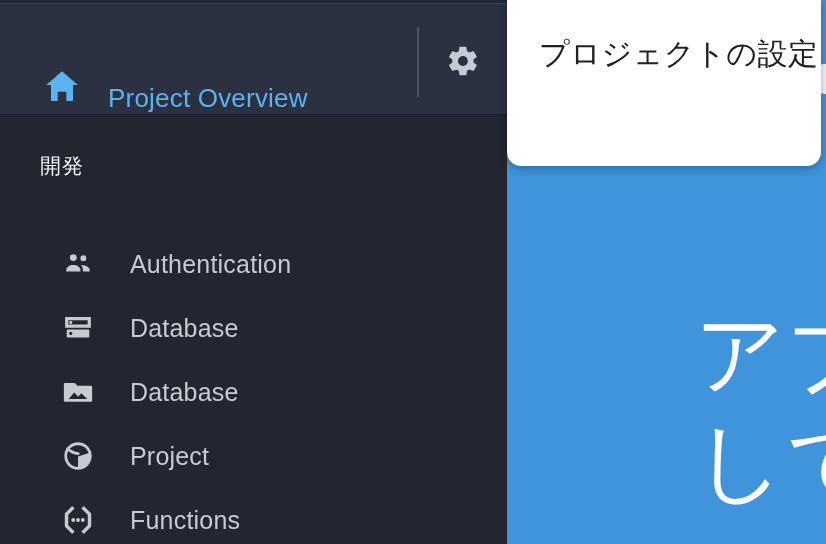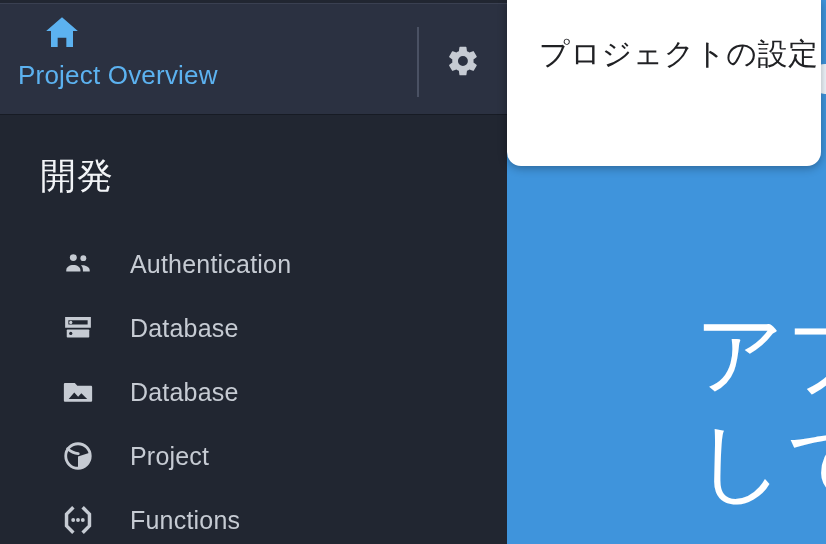--- a/index.html
+++ b/index.html
@@ -76,22 +76,21 @@
     position: absolute;
     left: 0;
     top: 3px;
     width: 507px;
     height: 112px;
     background: #2b3141;
     border-top: 1px solid #3a4051;
     border-bottom: 1px solid #171b24;
     box-sizing: border-box;
     display: flex;
-    align-items: flex-start;
-    flex-direction: column;
+    align-items: flex-end;
   }
   .home-btn {
     width: 56px;
     height: 56px;
     margin-left: 34px;
     display: flex;
     align-items: center;
     justify-content: center;
   }
   .home-btn svg { display: block; }
@@ -123,21 +122,21 @@
   }
   .gear-btn svg { display: block; }
 
   
   .section-label {
     position: absolute;
     left: 40px;
     top: 152px;
     color: #f2f4f7;
     font-family: Liberation Mono, monospace;
-    font-size: 36px;
+    font-size: 21px;
     font-weight: 400;
     letter-spacing: 1px;
     white-space: nowrap;
   }
 
   
   .nav-list {
     position: absolute;
     left: 0;
     top: 232px;

